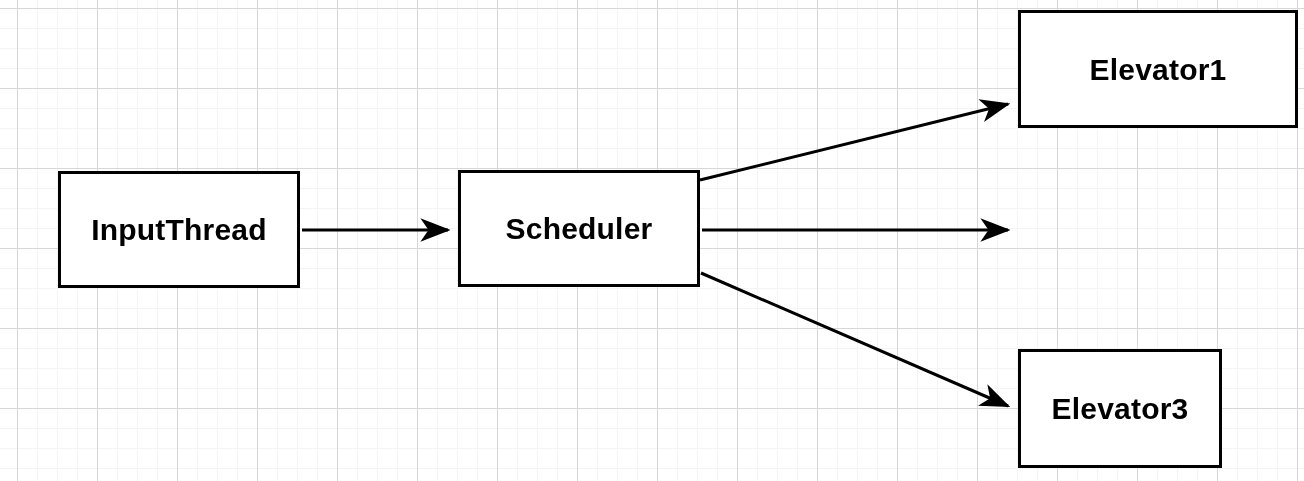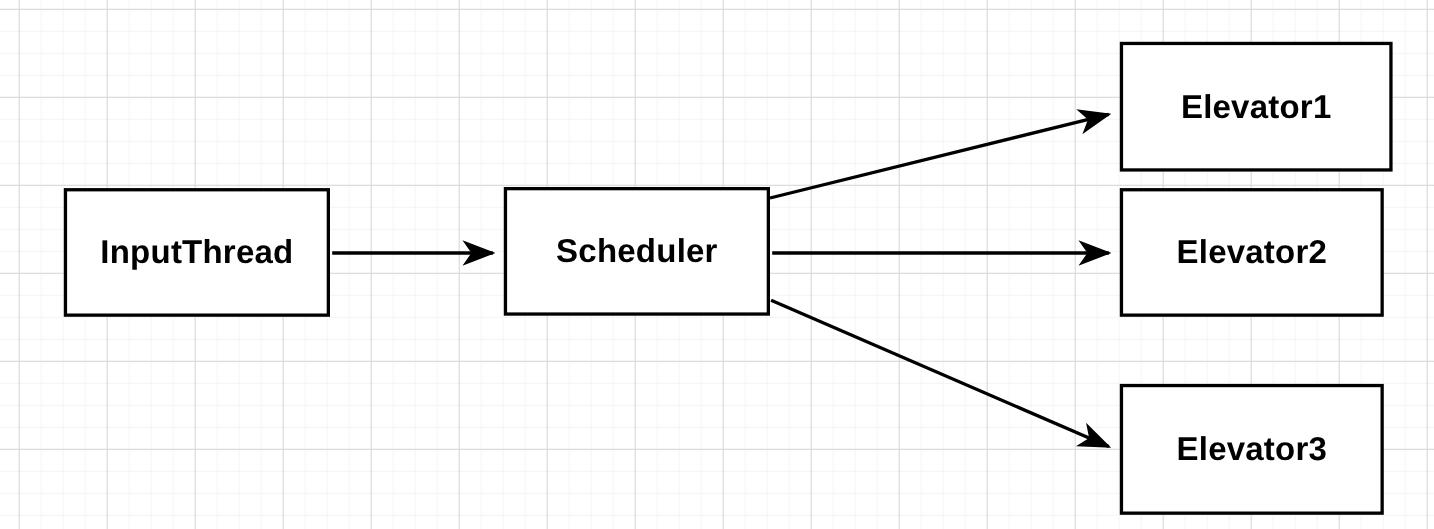--- a/index.html
+++ b/index.html
@@ -57,23 +57,23 @@
     font-size: 30px;
     line-height: 1.1;
     letter-spacing: 0.2px;
     white-space: nowrap;
     user-select: none;
   }
 
   
   .node-input    { left: 58px;   top: 171px; width: 242px; height: 117px; text-align: right; }
   .node-sched    { left: 458px;  top: 170px; width: 242px; height: 117px; }
-  .node-elev1    { left: 1018px; top: 10px;  width: 248px; height: 118px; margin-top: 28px; }
+  .node-elev1    { left: 1018px; top: 10px;  width: 280px; height: 118px; }
   .node-elev2    { left: 1018px; top: 171px; width: 240px; height: 117px; }
-  .node-elev3    { left: 1018px; top: 349px; width: 240px; height: 119px; text-align: right; }
+  .node-elev3    { left: 1018px; top: 349px; width: 204px; height: 119px; text-align: right; }
 </style>
 </head>
 <body>
 
 <div id="canvas">
 
   <svg id="edge-layer" width="1304" height="481" viewBox="0 0 1304 481" xmlns="http://www.w3.org/2000/svg">
     <defs>
       <marker id="block-arrow" markerWidth="10" markerHeight="8" refX="9.2" refY="4" orient="auto" markerUnits="strokeWidth">
         <path d="M 0 0.1 L 10 4 L 0 7.9 L 2.7 4 Z" fill="#000000"></path>
@@ -94,21 +94,18 @@
   </div>
 
   <div class="node node-sched">
     <span>Scheduler</span>
   </div>
 
   <div class="node node-elev1">
     <span>Elevator1</span>
   </div>
 
-  <div class="node node-elev2">
-    <span>Elevator2</span>
-  </div>
 
   <div class="node node-elev3">
     <span>Elevator3</span>
   </div>
 
 </div>
 
 </body></html>

